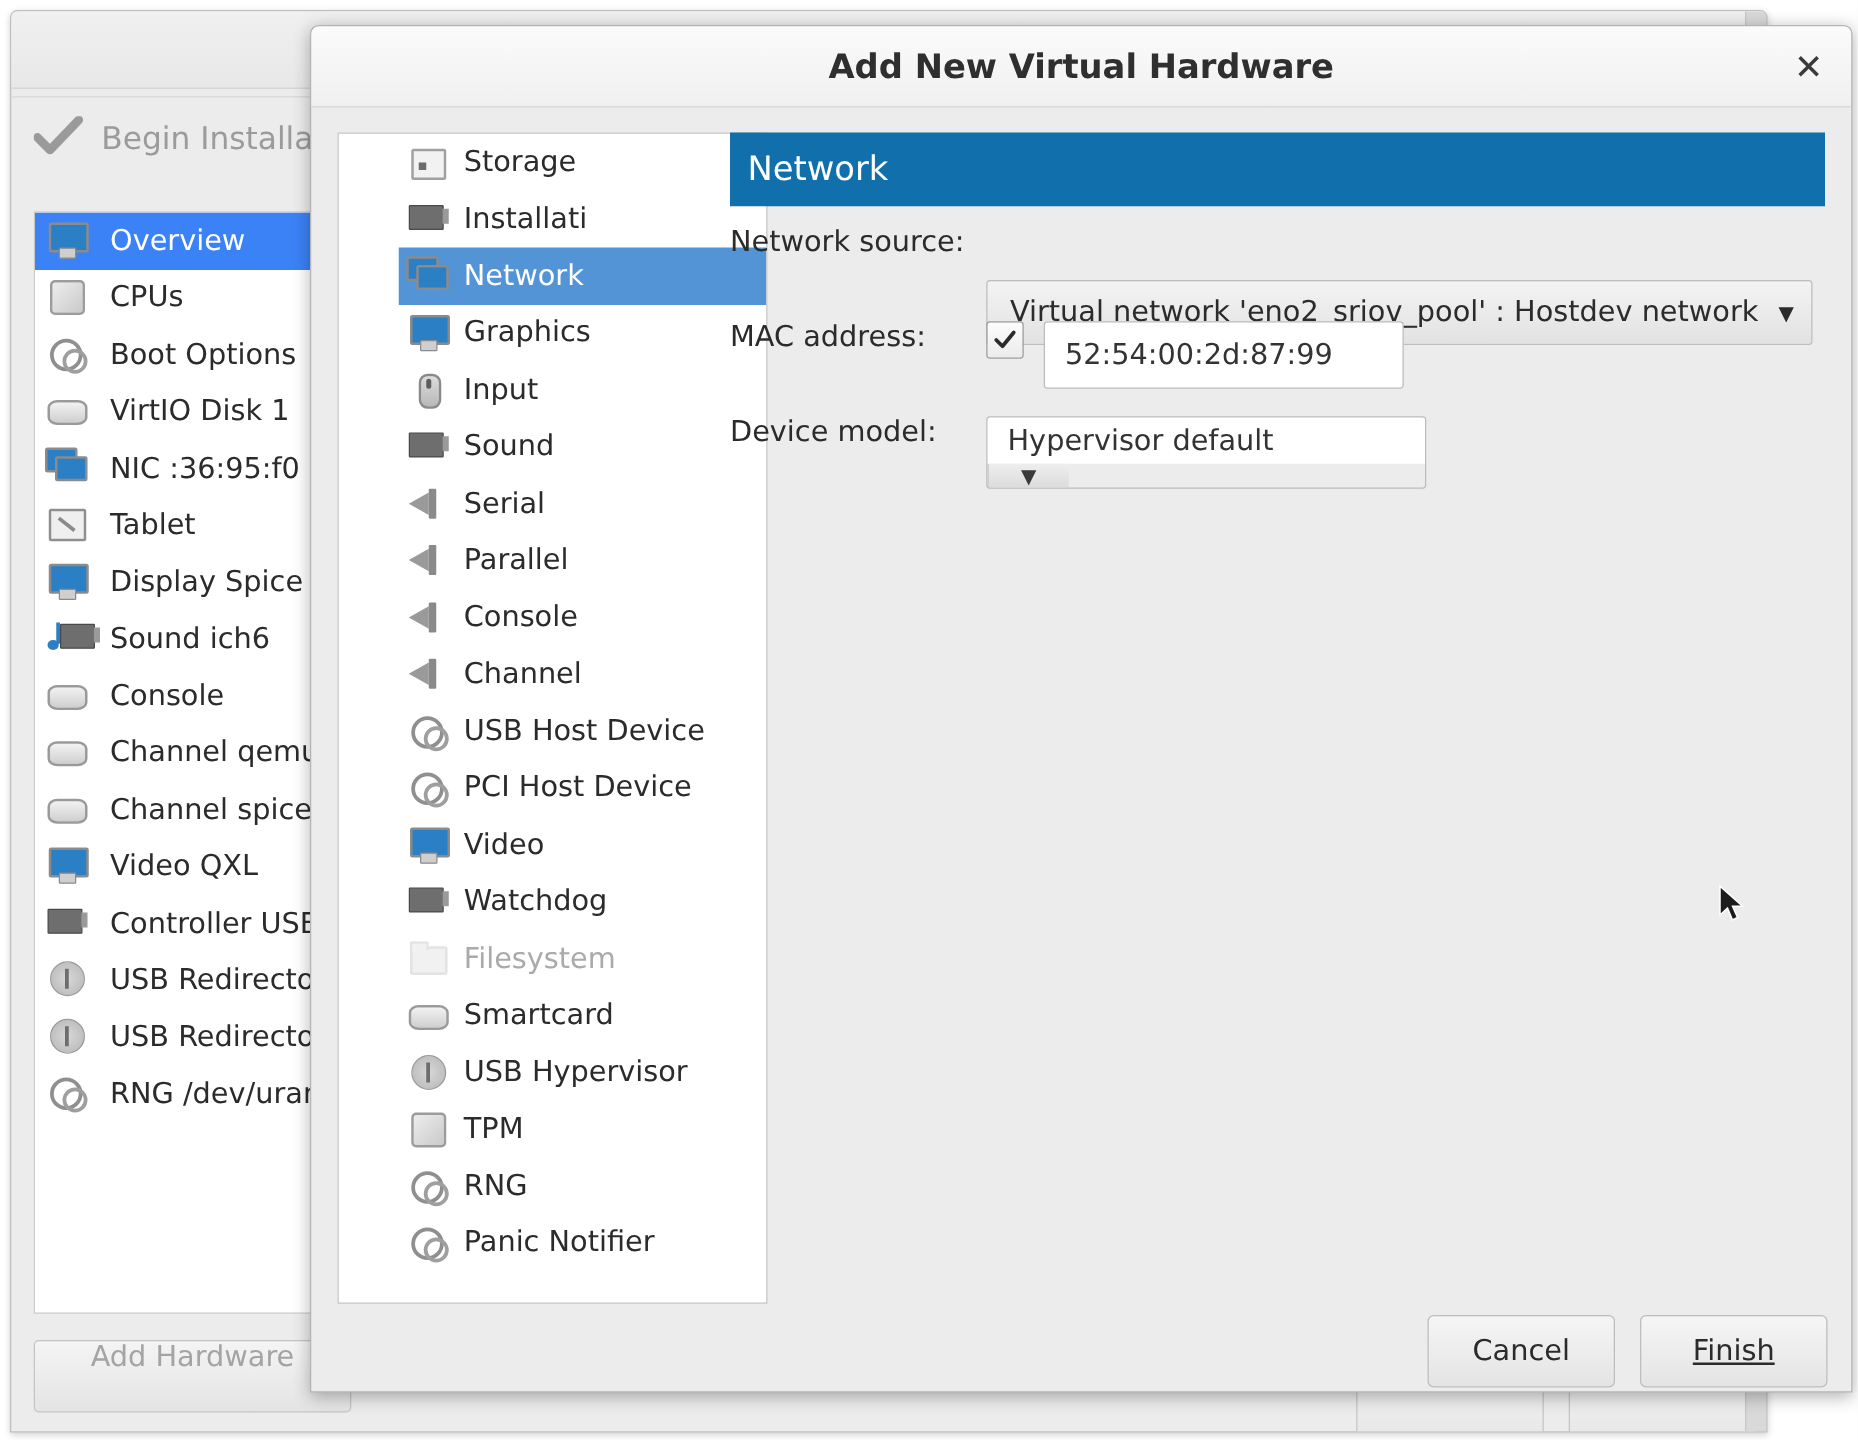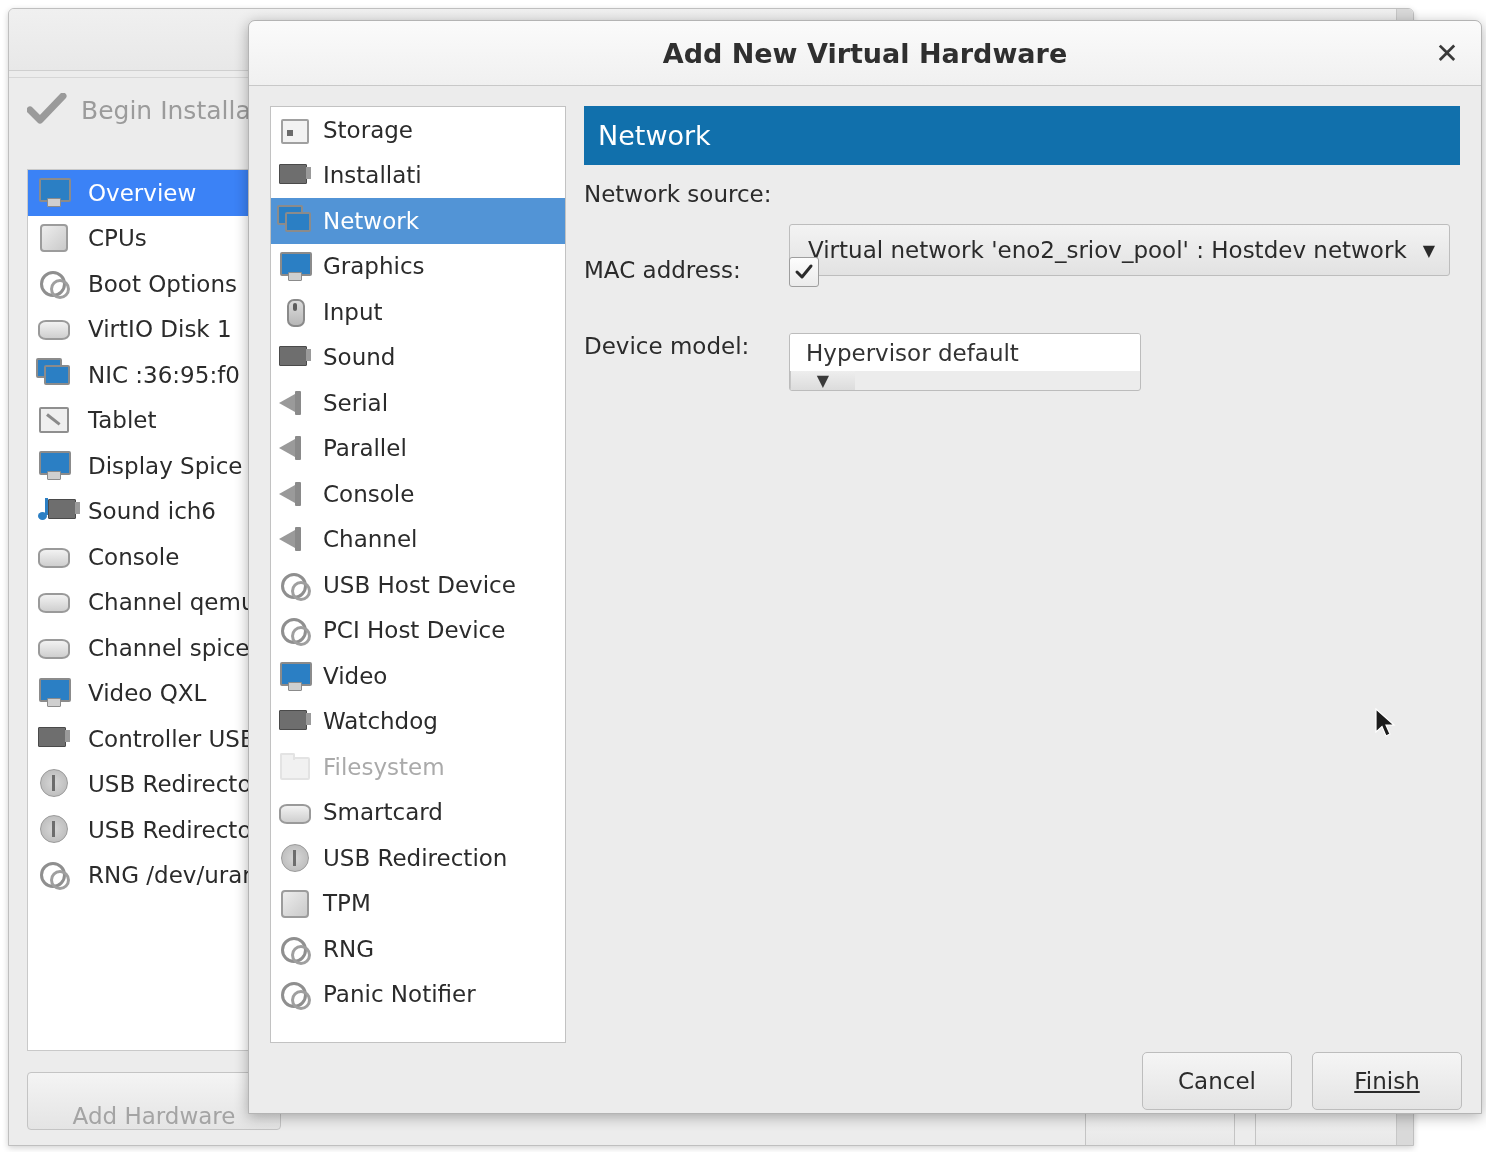--- a/index.html
+++ b/index.html
@@ -58,21 +58,21 @@
     white-space: nowrap;
   }
   .hw-row.sel { background: #3b82f6; color: #ffffff; }
   .hw-row .ico { width: 42px; height: 34px; flex: 0 0 42px; position: relative; }
 
   .addhw-btn {
     position: absolute; left: 18px; top: 1063px;
     width: 252px; height: 56px;
     background: linear-gradient(#f4f4f4, #e4e4e4);
     border: 1px solid #c4c4c4; border-radius: 4px;
-    display: flex; align-items: flex-end; justify-content: center;
+    display: flex; align-items: flex-start; justify-content: center;
     font-size: 23px; color: #a4a4a4;
   }
   .mainwin-btm-btn {
     position: absolute; top: 1090px; height: 52px;
     background: linear-gradient(#f4f4f4, #e6e6e6);
     border: 1px solid #c4c4c4; border-radius: 5px;
   }
   .mbb1 { left: 1076px; width: 148px; }
   .mbb2 { left: 1246px; width: 148px; }
 
@@ -119,20 +119,21 @@
   }
 
   
   .dlg-list {
     position: absolute;
     left: 21px; top: 85px;
     width: 294px; height: 935px;
     background: #ffffff;
     border: 1px solid #c2c2c2;
     overflow: hidden;
+    padding-left: 48px;
   }
   .dl-row {
     display: flex; align-items: center;
     height: 45.5px;
     padding-left: 6px;
     gap: 12px;
     font-size: 23px;
     color: #2b2b2b;
     white-space: nowrap;
   }
@@ -654,21 +655,21 @@
             </span>
           </span>
           <span>Smartcard</span>
         </div>
         <div class="dl-row">
           <span class="ico">
             <span class="ic">
               <span class="usbcircle"></span>
             </span>
           </span>
-          <span>USB Redirection</span>
+          <span>USB Hypervisor</span>
         </div>
         <div class="dl-row">
           <span class="ico">
             <span class="ic">
               <span class="chip"></span>
             </span>
           </span>
           <span>TPM</span>
         </div>
         <div class="dl-row">
@@ -704,20 +705,23 @@
           <span class="arrow">▼</span>
         </div>
       </div>
 
       <div class="frow">
         <div class="flabel">MAC address:</div>
         <div class="chk">
           <svg width="20" height="20" viewBox="0 0 20 20">
             <path d="M3 10 L8 15 L17 4" stroke="#2b2b2b" stroke-width="3" fill="none" stroke-linecap="round" stroke-linejoin="round"></path>
           </svg>
+        </div>
+        <div class="txtfield">
+          <span>52:54:00:2d:87:99</span>
         </div>
       </div>
 
       <div class="frow">
         <div class="flabel">Device model:</div>
         <div class="combo-box">
           <div class="entry">Hypervisor default</div>
           <div class="btn">▼</div>
         </div>
       </div>

